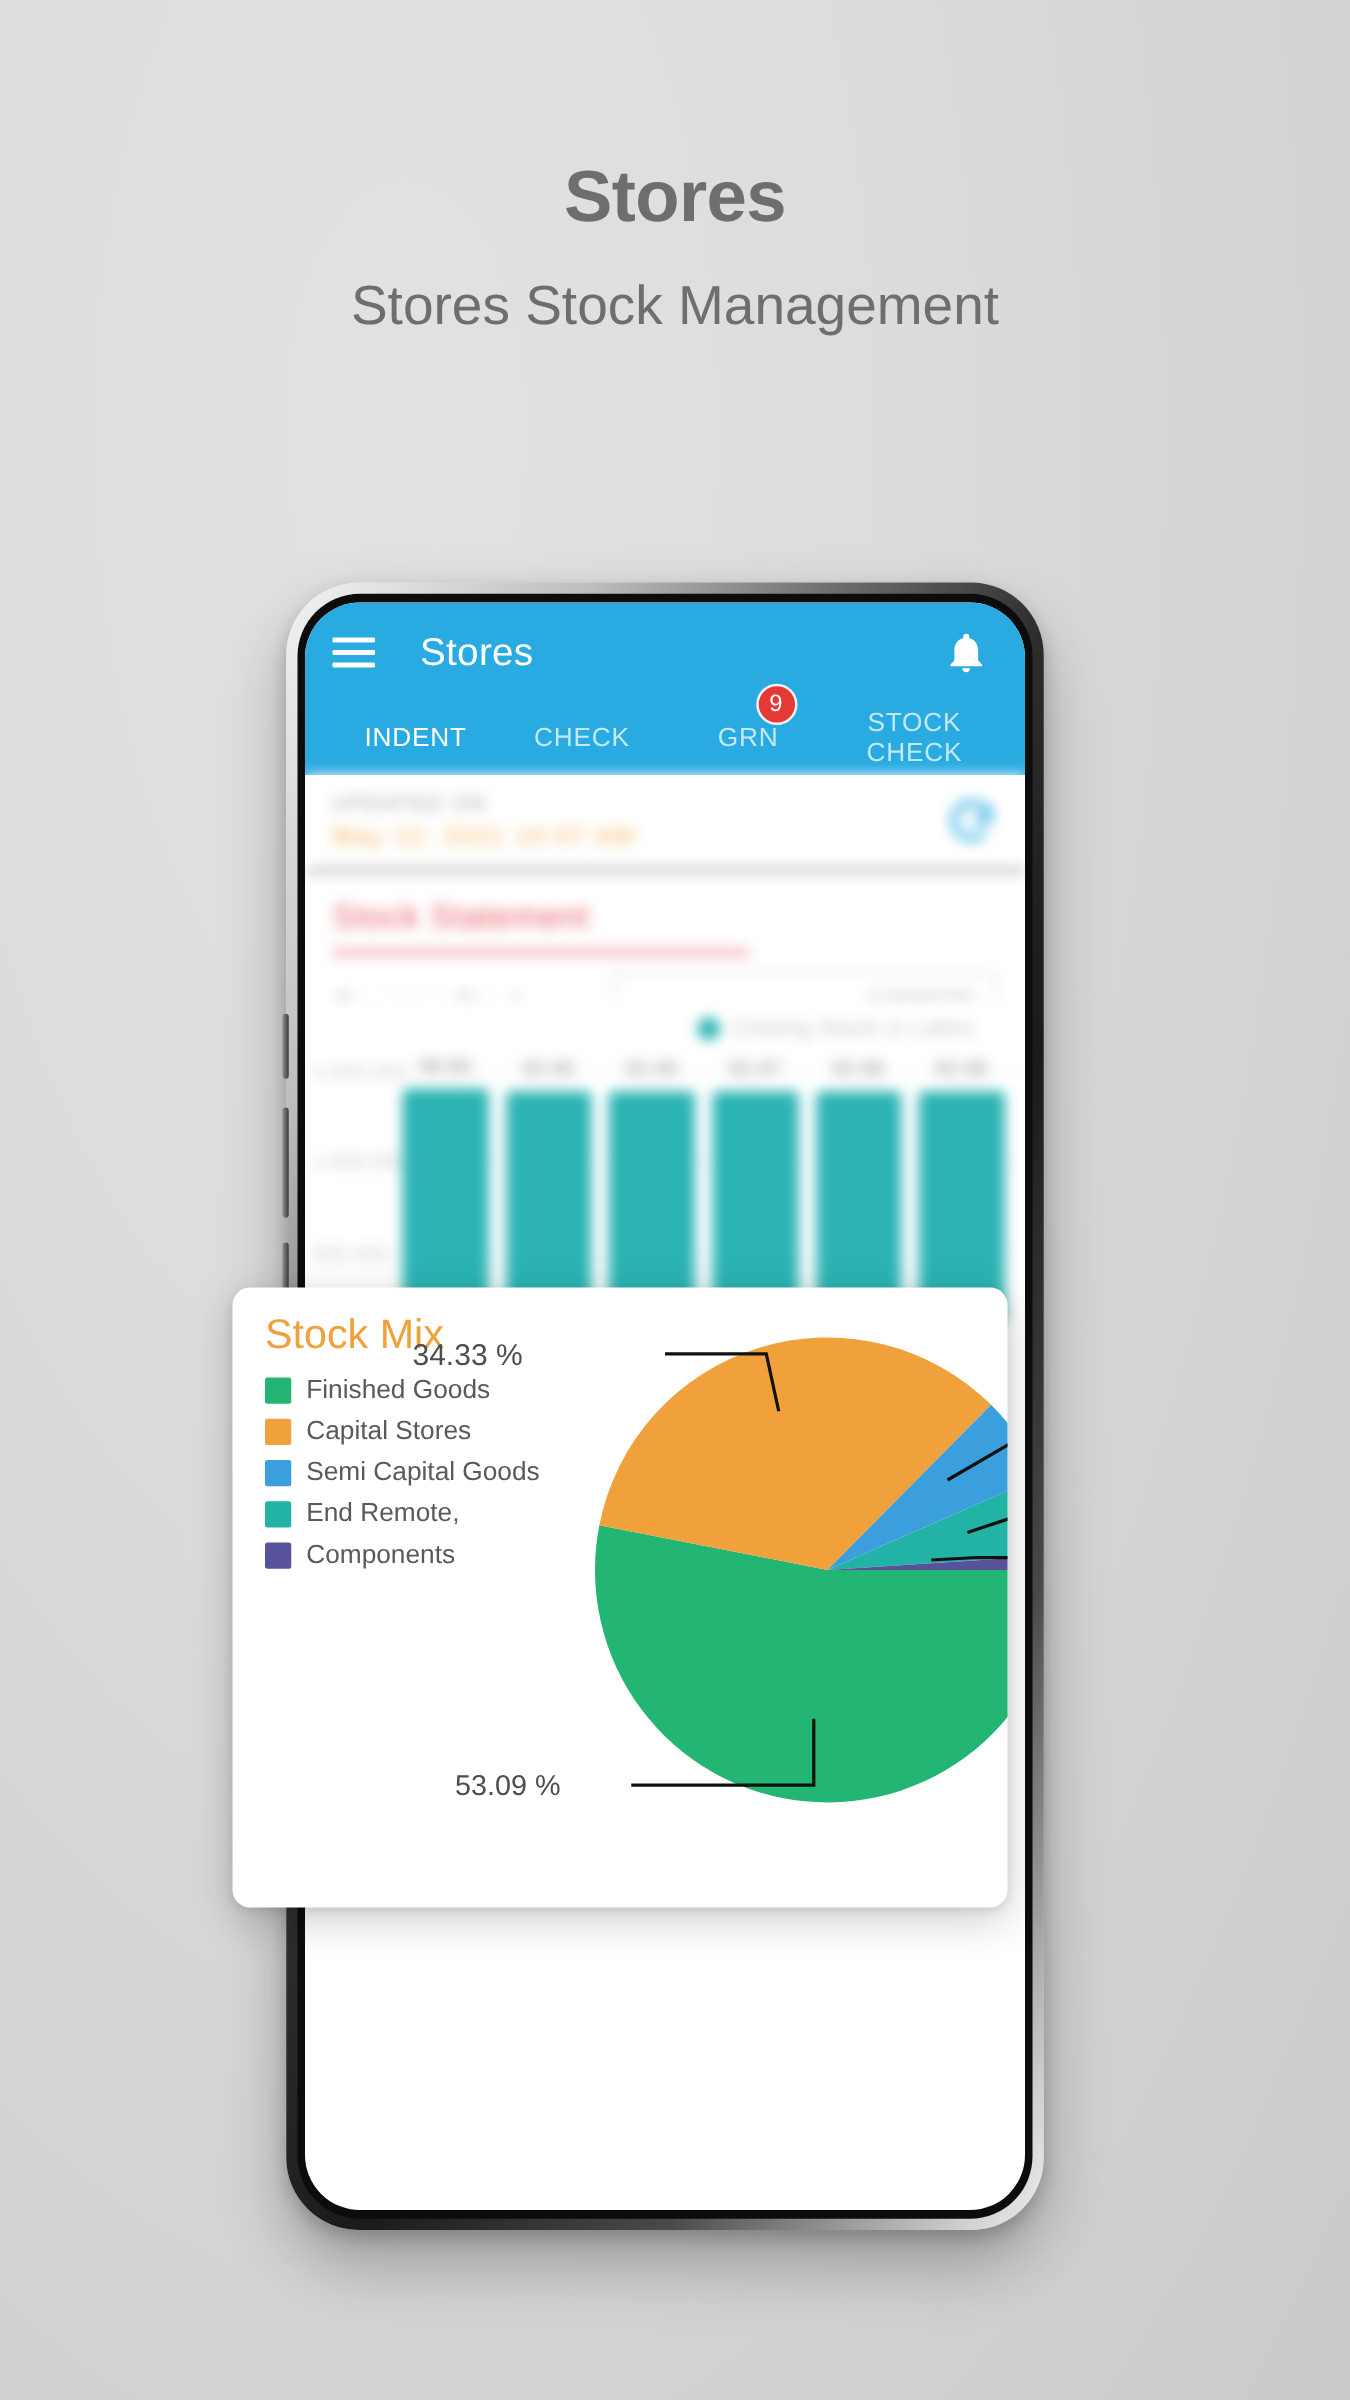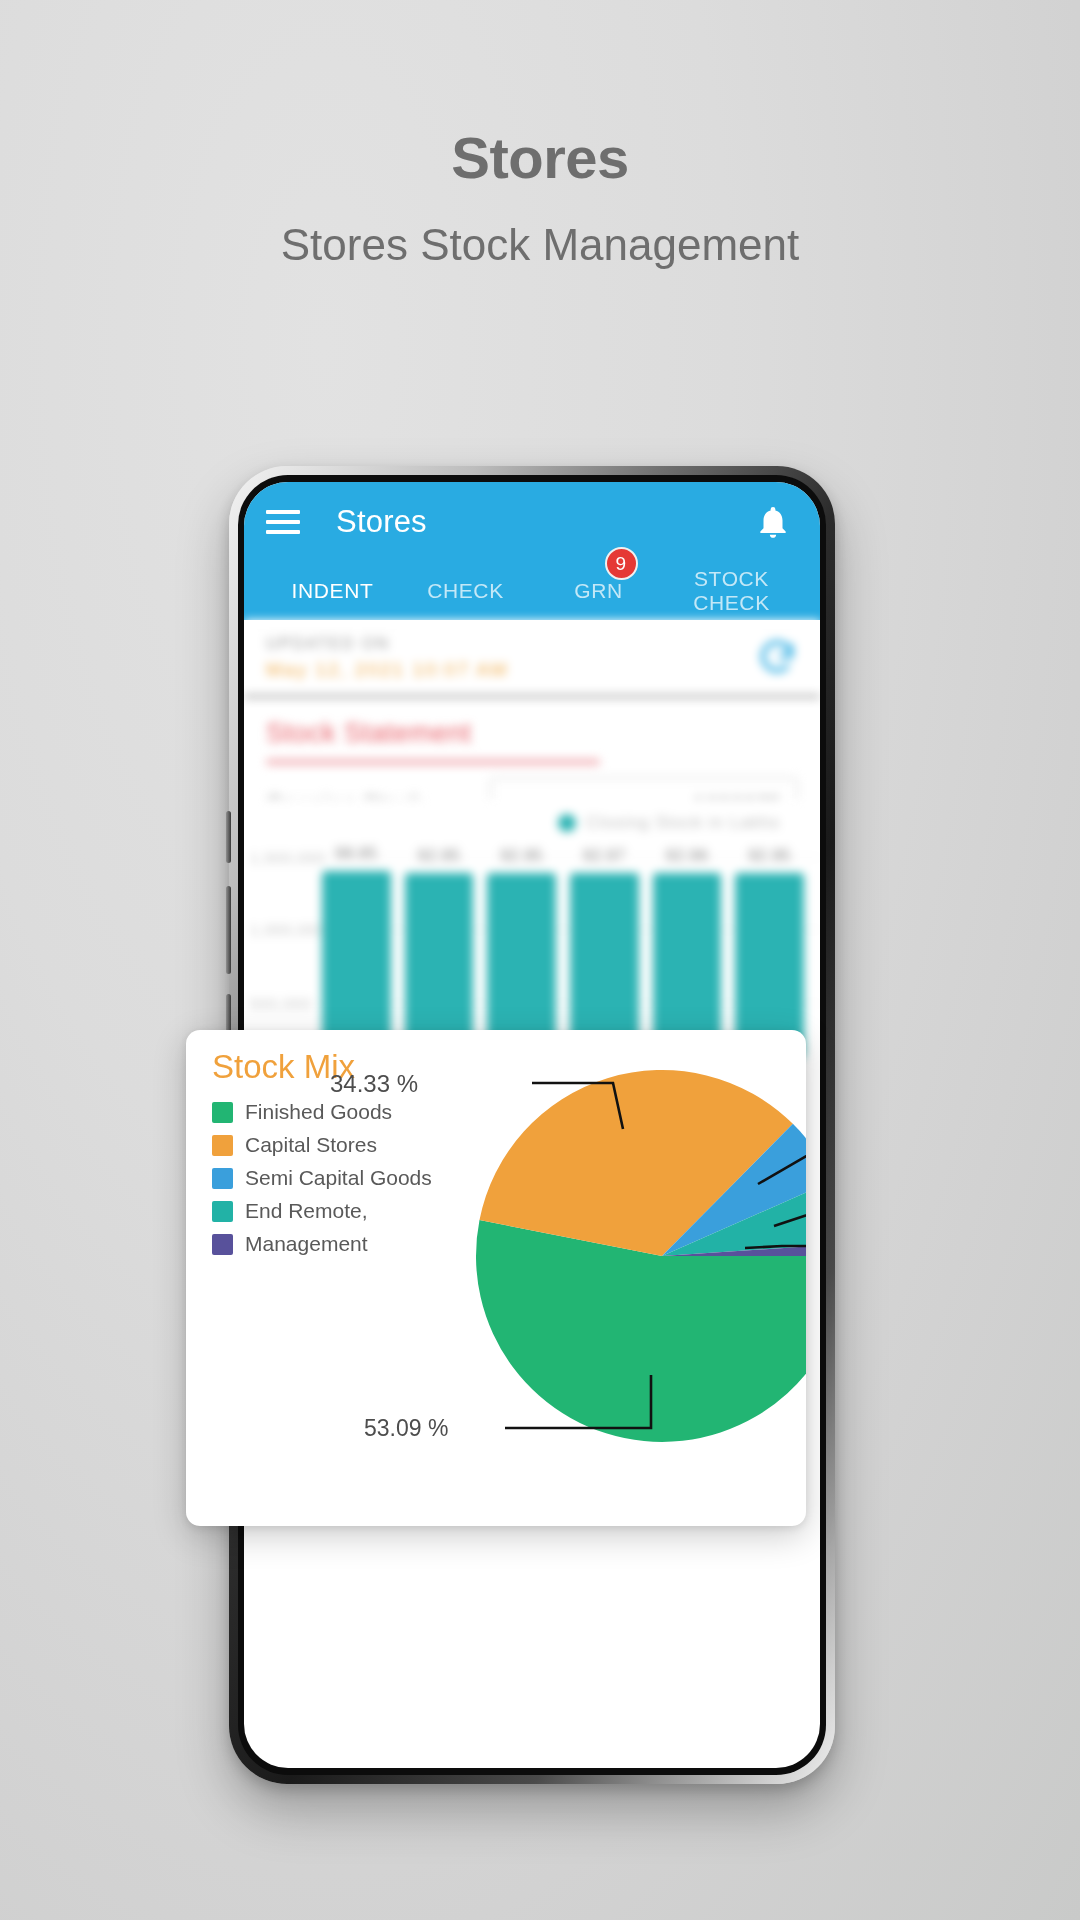--- a/index.html
+++ b/index.html
@@ -303,21 +303,21 @@
     <div class="lg-item">
       <span class="lg-sw" style="background:#3a9fdc"></span>
       <span class="lg-txt">Semi Capital Goods</span>
     </div>
     <div class="lg-item">
       <span class="lg-sw" style="background:#22b2a6"></span>
       <span class="lg-txt">End Remote,</span>
     </div>
     <div class="lg-item">
       <span class="lg-sw" style="background:#58519b"></span>
-      <span class="lg-txt">Management</span>
+      <span class="lg-txt">Components</span>
     </div>
   </div>
 
   <div class="pie-wrap">
     <svg viewBox="0 0 702 496" aria-hidden="true">
       <g>
         <path id="slice0" fill="#22b573" d="M 460 226 L 646.00 226.00 A 186 186 0 1 1 277.49 190.11 Z"></path>
         <path id="slice1" fill="#f0a13c" d="M 460 226 L 277.49 190.11 A 186 186 0 0 1 590.86 93.82 Z"></path>
         <path id="slice2" fill="#3a9fdc" d="M 460 226 L 590.86 93.82 A 186 186 0 0 1 630.19 150.95 Z"></path>
         <path id="slice3" fill="#22b2a6" d="M 460 226 L 630.19 150.95 A 186 186 0 0 1 645.60 213.85 Z"></path>

